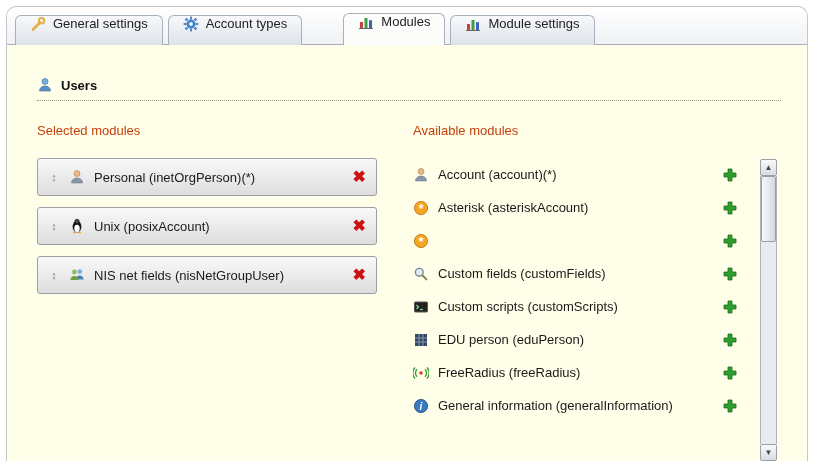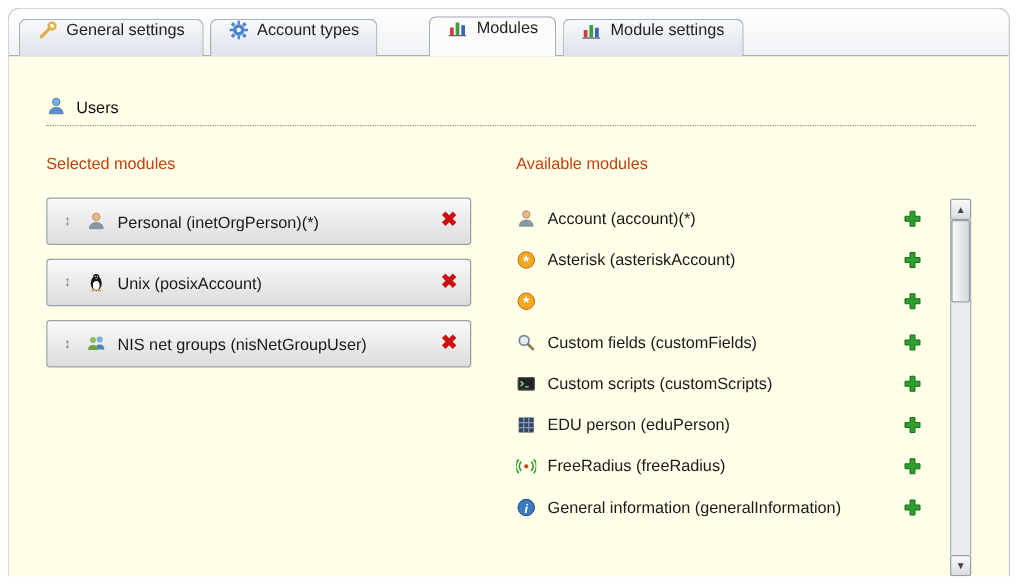--- a/index.html
+++ b/index.html
@@ -32,21 +32,21 @@
   .tabicon{display:inline-flex;width:16px;height:16px;}
   
   .panel{
     position:absolute;left:0;right:0;top:37px;bottom:0;
     background:#fffee8;border-top:1px solid #a8b0bc;
   }
   .section-head{
     margin:32px 26px 0 30px;padding-bottom:7px;
     border-bottom:1px dotted #9a9a7a;
     display:flex;align-items:center;gap:8px;
-    font-weight:normal;font-size:13px;color:#111;
+    font-weight:bold;font-size:13px;color:#111;
   }
   .cols{display:flex;gap:24px;margin:22px 26px 0 30px;}
   .col-left{width:352px;flex:none;}
   .col-right{flex:1;min-width:0;}
   .col-head{font-size:13px;color:#c2410c;margin-bottom:20px;}
   
   .sel-item{
     width:340px;height:38px;box-sizing:border-box;margin-bottom:11px;
     border:1px solid #9aa0a8;border-radius:3px;
     background:linear-gradient(#f9f9f9,#dddddd);
@@ -194,21 +194,21 @@
             <div class="sel-item">
               <span class="drag">↕</span>
               <span class="micon">
                 <svg width="16" height="16" viewBox="0 0 16 16">
                   <circle cx="10.8" cy="4.6" r="2.4" fill="#7ab0e0"></circle>
                   <path d="M7 12.6c0-2.6 1.8-4 3.8-4s3.7 1.4 3.7 4z" fill="#4a80b8"></path>
                   <circle cx="5.4" cy="5" r="2.4" fill="#8fbf5f"></circle>
                   <path d="M1.4 13c0-2.6 1.9-4 4-4s4 1.4 4 4z" fill="#6fa03f"></path>
                 </svg>
               </span>
-              <span class="mlabel">NIS net groups (nisNetGroupUser)</span>
+              <span class="mlabel">NIS net fields (nisNetGroupUser)</span>
               <span class="del">✖</span>
             </div>
           </div>
       </div>
       <div class="col-right">
         <div class="col-head">Available modules</div>
         <div id="available-list" class="avail-list">
             <div class="avail-item">
               <span class="micon">
                 <svg width="16" height="16" viewBox="0 0 16 16">

